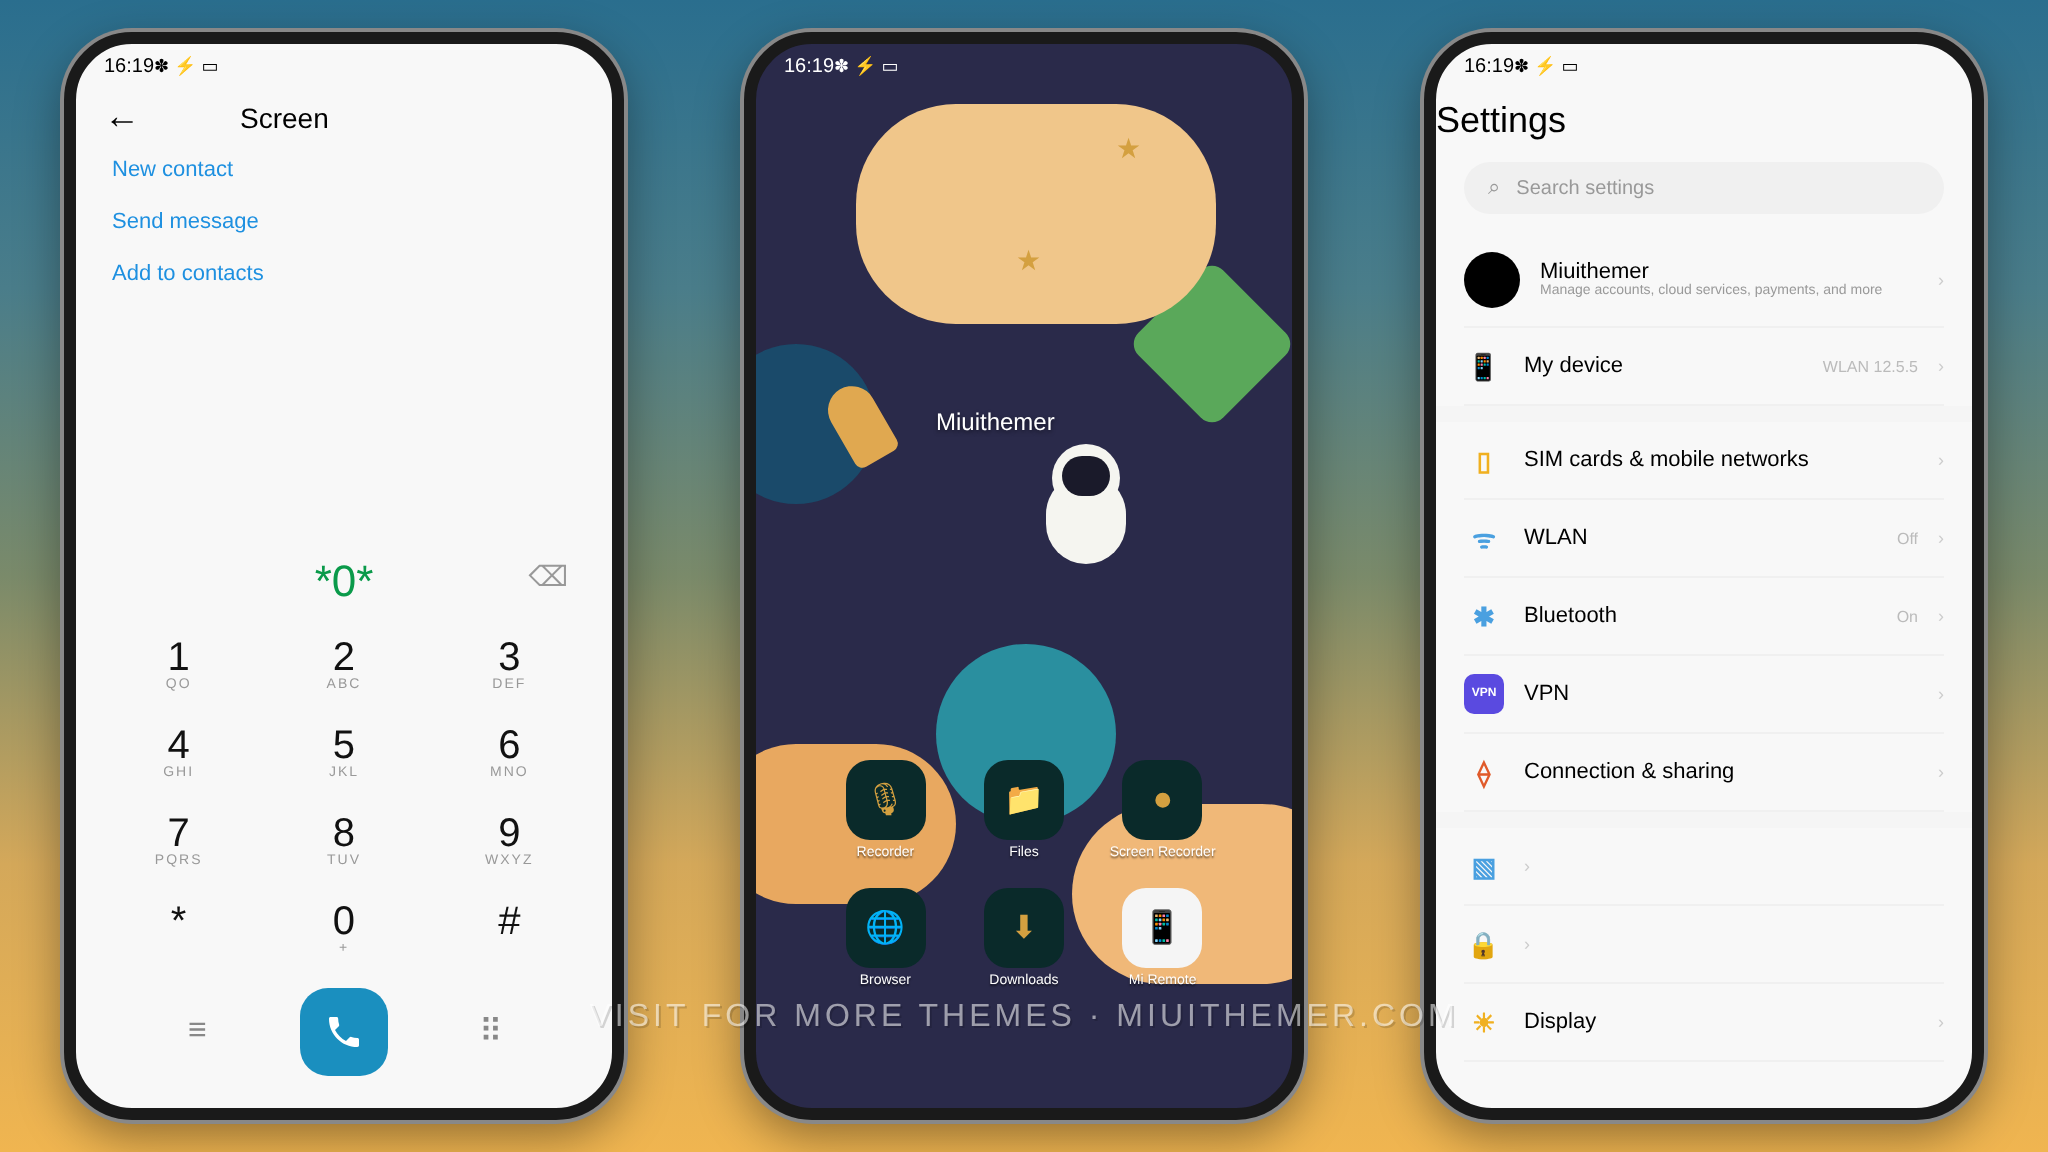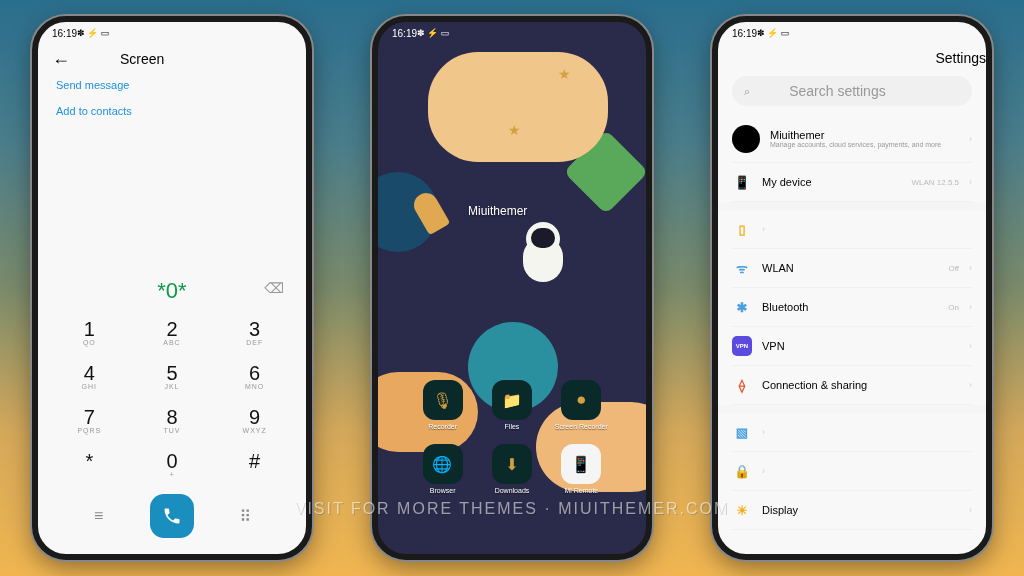--- a/index.html
+++ b/index.html
@@ -53,24 +53,24 @@
 .astro-helmet { width:34px; height:34px; background:#f5f5f0; border-radius:50%; position:absolute; top:0; left:8px; }
 .astro-visor { width:24px; height:20px; background:#1a1a2a; border-radius:10px; position:absolute; top:6px; left:13px; }
 .star-sm { position:absolute; color:#d4a040; font-size:14px; }
 .watermark { position:absolute; top:182px; left:90px; color:#fff; font-size:12px; text-shadow:0 1px 2px rgba(0,0,0,.5); }
 .app-grid { position:absolute; bottom:60px; left:0; right:0; display:grid; grid-template-columns:repeat(3,1fr); gap:14px 0; padding:0 30px; }
 .app { display:flex; flex-direction:column; align-items:center; gap:3px; }
 .app-icon { width:40px; height:40px; background:#0a2a2a; border-radius:12px; display:flex; align-items:center; justify-content:center; color:#d4a040; font-size:16px; }
 .app-icon.white { background:#f5f5f5; color:#5a8a9a; }
 .app-label { font-size:7px; color:#fff; text-shadow:0 1px 1px rgba(0,0,0,.6); }
 
-.p3-title { text-align:right; font-size:14px; padding:6px 0 10px; }
+.p3-title { text-align:left; font-size:18px; padding:6px 0 10px; }
 .search-bar { margin:0 14px 10px; background:#f0f0f0; border-radius:18px; padding:7px 12px; display:flex; align-items:center; gap:8px; }
 .search-bar span:first-child { color:#999; font-size:11px; }
-.search-ph { color:#999; font-size:14px;margin-left:31px; }
+.search-ph { color:#999; font-size:10px; }
 .settings-list { flex:1; overflow:hidden; padding:0 14px; }
 .s-item { display:flex; align-items:center; gap:10px; padding:9px 0; border-bottom:0.5px solid #f0f0f0; }
 .s-icon { width:20px; height:20px; border-radius:5px; display:flex; align-items:center; justify-content:center; font-size:10px; color:#fff; flex-shrink:0; }
 .s-text { flex:1; }
 .s-label { font-size:11px; color:#000; }
 .s-sub { font-size:7px; color:#999; line-height:1.2; }
 .s-value { font-size:8px; color:#bbb; }
 .s-chev { color:#ccc; font-size:9px; }
 .avatar { width:28px; height:28px; border-radius:50%; background:#000; flex-shrink:0; }
 .gap { height:8px; background:#f5f5f5; margin:0 -14px; }
@@ -88,20 +88,21 @@
 <div class="phone">
   <div class="statusbar">
     <span>16:19</span>
     <span class="status-right">✽ ⚡ ▭</span>
   </div>
   <div class="p1-header">
     <span class="p1-back">←</span>
     <span class="p1-title">Screen</span>
   </div>
   <div class="p1-menu" id="p1-menu">
+      <span>New contact</span>
       <span>Send message</span>
       <span>Add to contacts</span>
     </div>
   <div class="p1-flex"></div>
   <div class="dialed">
     <span>*0*</span>
     <span class="backspace-icon">⌫</span>
   </div>
   <div class="keypad" id="keypad">
       <div class="key">
@@ -237,20 +238,23 @@
         <div class="s-icon" style="background:transparent;color:#4aa0e0;font-size:13px;font-weight:700">📱</div>
     <div class="s-text">
           <div class="s-label">My device</div>
         </div>
     <span class="s-value">WLAN 12.5.5</span>
     <span class="s-chev">›</span>
       </div>
       <div class="gap"></div>
       <div class="s-item">
         <div class="s-icon" style="background:transparent;color:#f0b020;font-size:13px;font-weight:700">▯</div>
+    <div class="s-text">
+          <div class="s-label">SIM cards &amp; mobile networks</div>
+        </div>
 
     <span class="s-chev">›</span>
       </div>
       <div class="s-item">
         <div class="s-icon" style="background:transparent;color:#4aa0e0;font-size:13px;font-weight:700">ᯤ</div>
     <div class="s-text">
           <div class="s-label">WLAN</div>
         </div>
     <span class="s-value">Off</span>
     <span class="s-chev">›</span>

